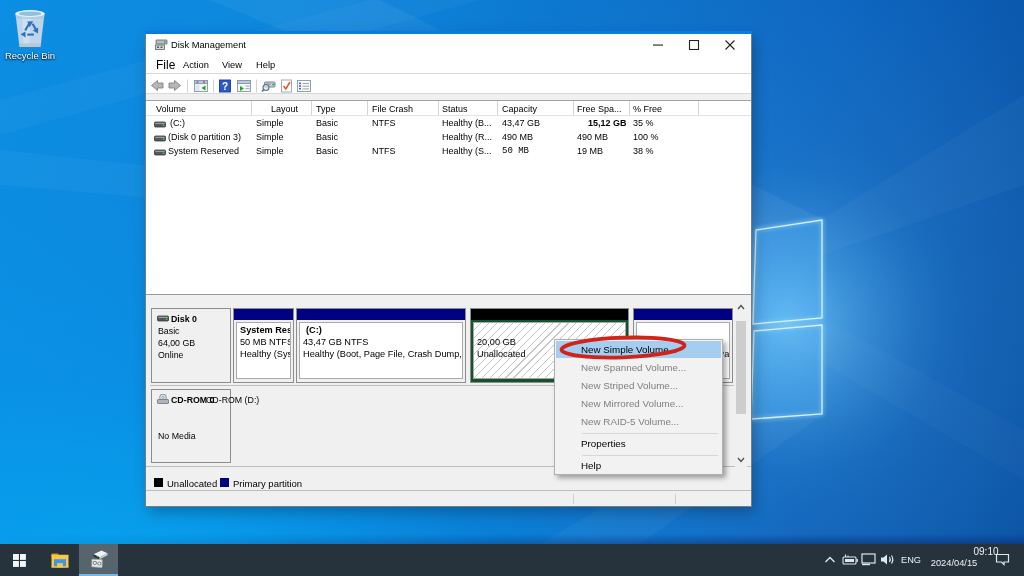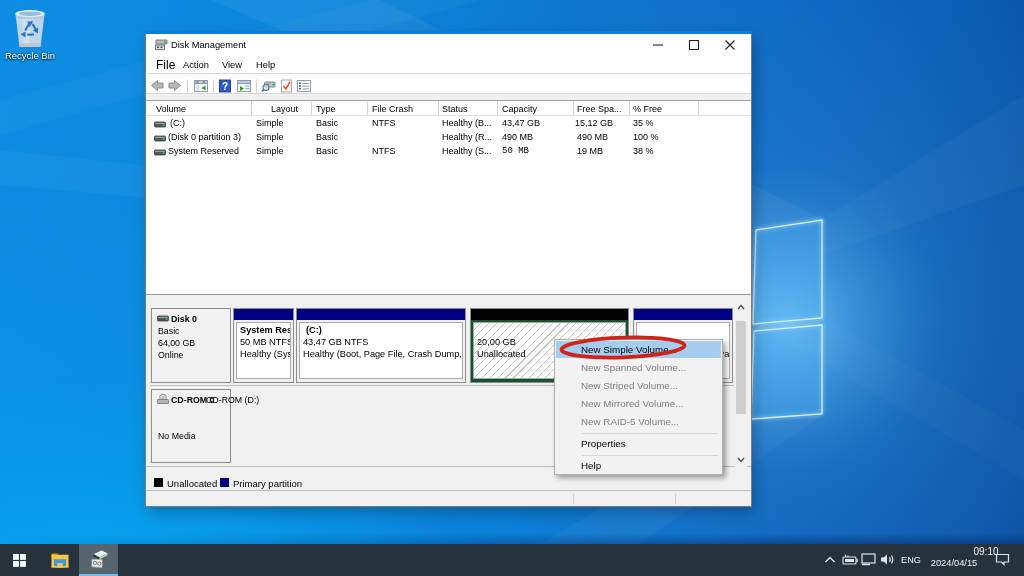--- a/index.html
+++ b/index.html
@@ -181,21 +181,21 @@
         <rect x="0.5" y="1" width="11" height="5" rx="1" fill="#53585d" stroke="#33373b" stroke-width="0.8"></rect>
         <rect x="1.2" y="1.8" width="9.6" height="1.2" rx="0.6" fill="#9aa0a5"></rect>
         <circle cx="9.6" cy="4.2" r="0.9" fill="#2bd42b"></circle>
       </svg>
     <div class="t" style="left:24px;top:17px;">(C:)</div>
     <div class="t" style="left:110px;top:17px;">Simple</div>
     <div class="t" style="left:170px;top:17px;">Basic</div>
     <div class="t" style="left:226px;top:17px;">NTFS</div>
     <div class="t" style="left:296px;top:17px;">Healthy (B...</div>
     <div class="t" style="left:356px;top:17px;">43,47 GB</div>
-    <div class="t" style="left:429px;top:17px;">15,12 GB</div>
+    <div class="t" style="left:442px;top:17px;font-weight:bold;">15,12 GB</div>
     <div class="t" style="left:487px;top:17px;">35 %</div>
 
     <svg class="abs" style="left:8px;top:34px;" width="12" height="7" viewBox="0 0 12 7">
         <rect x="0.5" y="1" width="11" height="5" rx="1" fill="#53585d" stroke="#33373b" stroke-width="0.8"></rect>
         <rect x="1.2" y="1.8" width="9.6" height="1.2" rx="0.6" fill="#9aa0a5"></rect>
         <circle cx="9.6" cy="4.2" r="0.9" fill="#2bd42b"></circle>
       </svg>
     <div class="t" style="left:22px;top:31px;text-align:center;">(Disk 0 partition 3)</div>
     <div class="t" style="left:110px;top:31px;">Simple</div>
     <div class="t" style="left:170px;top:31px;">Basic</div>

